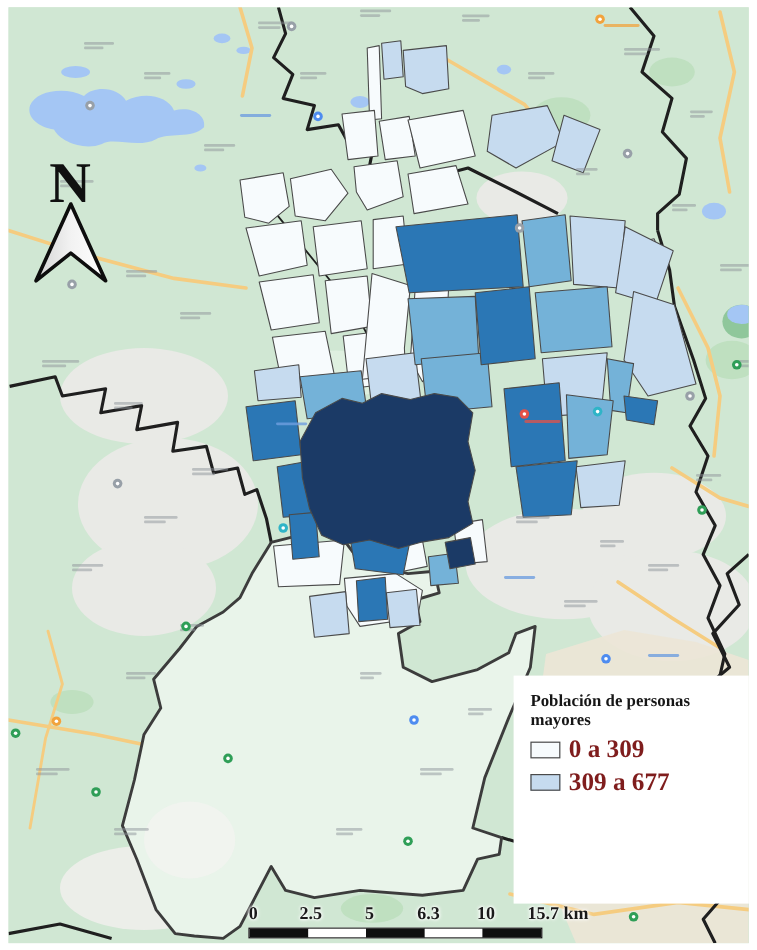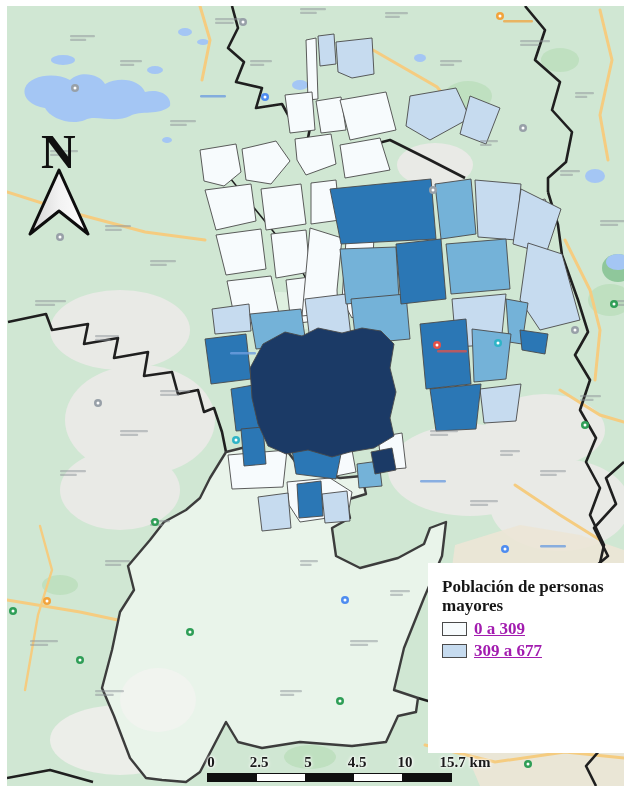--- a/index.html
+++ b/index.html
@@ -3,24 +3,24 @@
 <meta charset="utf-8">
 <style>
   html,body{margin:0;padding:0;background:#ffffff;font-family:"Liberation Serif","DejaVu Serif",serif;}
   .frame{position:relative;width:631px;height:792px;background:#ffffff;overflow:hidden;}
   .map-area{position:absolute;left:7px;top:6px;width:617px;height:780px;overflow:hidden;background:#d0e7d3;}
   .map-area svg{position:absolute;left:0;top:0;width:100%;height:100%;}
 
   
   .legend{position:absolute;left:421px;top:557px;width:199px;height:190px;background:#ffffff;
           padding:14px 0 0 14px;box-sizing:border-box;z-index:5;}
-  .legend-title{font-weight:bold;font-size:17px;line-height:1.12;color:#161616;width:178px;margin-bottom:4px;}
+  .legend-title{font-weight:bold;font-size:14px;line-height:1.12;color:#161616;width:178px;margin-bottom:4px;}
   .legend-row{display:flex;align-items:center;margin:2px 0;}
   .legend-swatch{width:25px;height:14px;border:1.4px solid #4a4a4a;margin-right:7px;flex:none;box-sizing:border-box;}
-  .legend-label{font-weight:bold;font-size:17px;color:#a21caf;white-space:nowrap;text-decoration:underline;}
+  .legend-label{font-weight:bold;font-size:21px;color:#7f1d1d;white-space:nowrap;}
 
   
   .scalebar{position:absolute;left:200px;top:748px;width:260px;z-index:4;}
   .scale-labels{position:relative;height:17px;font-weight:bold;font-size:15px;color:#1a1a1a;
                 text-shadow:0 0 2px #fff,0 0 3px #fff,0 0 4px #fff;}
   .scale-labels span{position:absolute;transform:translateX(-50%);white-space:nowrap;}
   .scale-track{position:relative;margin-top:2px;width:243px;height:7px;border:1.4px solid #0f0f0f;
                display:flex;background:#fff;}
   .scale-track .seg{flex:1 1 auto;}
   .scale-track .seg:nth-child(odd){background:#0f0f0f;}
@@ -370,21 +370,21 @@
         <text x="41" y="168" font-size="48" font-weight="bold" fill="#101010" font-family="'Liberation Serif','DejaVu Serif',serif">N</text>
         <path d="M59,170 L88,234 L59,211 L30,234 Z" fill="url(#agrad)" stroke="#0d0d0d" stroke-width="3" stroke-linejoin="round"></path>
       </g>
     </svg>
 
     <div class="scalebar">
       <div class="scale-labels">
         <span style="left:4px">0</span>
         <span style="left:52px">2.5</span>
         <span style="left:101px">5</span>
-        <span style="left:150px">4.5</span>
+        <span style="left:150px">6.3</span>
         <span style="left:198px">10</span>
         <span style="left:258px">15.7 km</span>
       </div>
       <div class="scale-track">
         <div class="seg"></div>
         <div class="seg"></div>
         <div class="seg"></div>
         <div class="seg"></div>
         <div class="seg"></div>
       </div>

